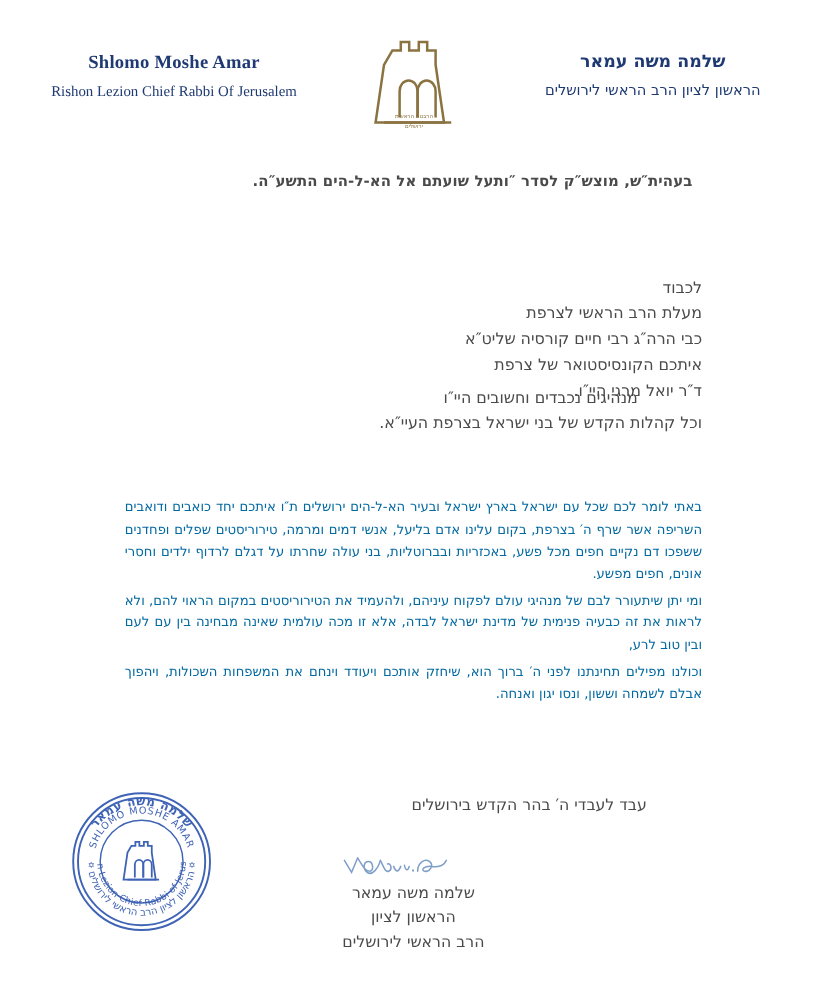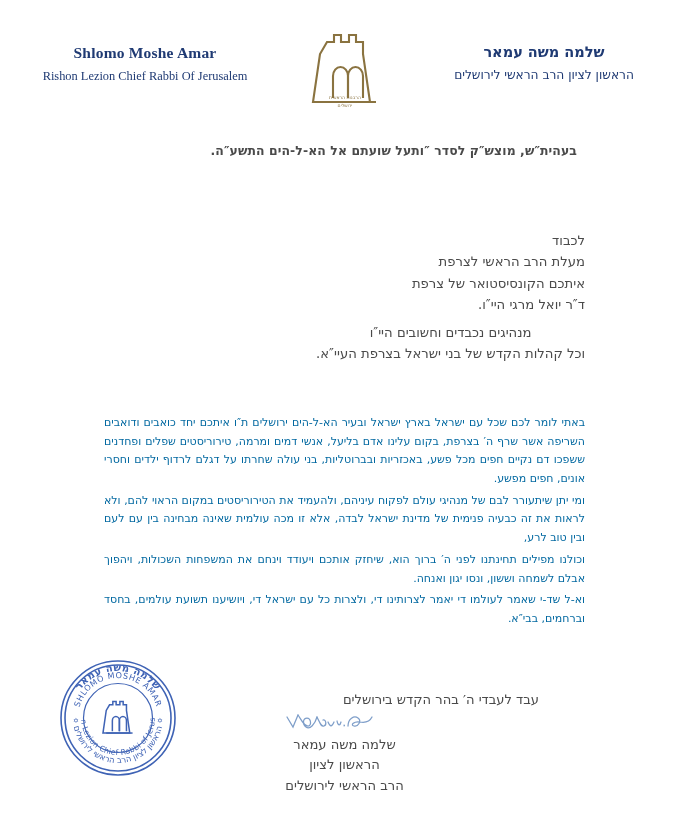--- a/index.html
+++ b/index.html
@@ -122,21 +122,21 @@
     color: #0369a1;
   }
   .body-text p {
     margin: 0 0 0 0;
   }
   .body-text p + p { margin-top: 3px; }
 
   
   .sig-line {
     position: absolute;
-    top: 692px;
+    top: 664px;
     right: 150px;
     direction: rtl;
     font-size: 13.1px;
     color: #4a4a4a;
   }
   .sig-block {
     position: absolute;
     top: 735px;
     left: 0;
     width: 689px;
@@ -192,34 +192,34 @@
     <div class="name">שלמה משה עמאר</div>
     <div class="title">הראשון לציון הרב הראשי לירושלים</div>
   </div>
 </div>
 
 <div class="dateline">בעהית″ש, מוצש″ק לסדר ″ותעל שועתם אל הא-ל-הים התשע″ה.</div>
 
 <div class="address">
   <div>לכבוד</div>
   <div>מעלת הרב הראשי לצרפת</div>
+  <div>כבי הרה″ג רבי חיים קורסיה שליט″א</div>
   <div>איתכם הקונסיסטואר של צרפת</div>
   <div>ד″ר יואל מרגי היי″ו.</div>
 </div>
 
 <div class="salutation">
   <div>מנהיגים נכבדים וחשובים היי″ו</div>
   <div>וכל קהלות הקדש של בני ישראל בצרפת העיי″א.</div>
 </div>
 
 <div class="body-text">
   <p>באתי לומר לכם שכל עם ישראל בארץ ישראל ובעיר הא-ל-הים ירושלים ת″ו איתכם יחד כואבים ודואבים השריפה אשר שרף ה′ בצרפת, בקום עלינו אדם בליעל, אנשי דמים ומרמה, טירוריסטים שפלים ופחדנים ששפכו דם נקיים חפים מכל פשע, באכזריות ובברוטליות, בני עולה שחרתו על דגלם לרדוף ילדים וחסרי אונים, חפים מפשע.</p>
   <p>ומי יתן שיתעורר לבם של מנהיגי עולם לפקוח עיניהם, ולהעמיד את הטירוריסטים במקום הראוי להם, ולא לראות את זה כבעיה פנימית של מדינת ישראל לבדה, אלא זו מכה עולמית שאינה מבחינה בין עם לעם ובין טוב לרע,</p>
   <p>וכולנו מפילים תחינתנו לפני ה′ ברוך הוא, שיחזק אותכם ויעודד וינחם את המשפחות השכולות, ויהפוך אבלם לשמחה וששון, ונסו יגון ואנחה.</p>
-  <p>וא-ל שד-י שאמר לעולמו די יאמר לצרותינו די, ולצרות כל עם ישראל די, ויושיענו תשועת עולמים, בחסד וברחמים, בבי″א.</p>
 </div>
 
 <div class="sig-line">עבד לעבדי ה′ בהר הקדש בירושלים</div>
 
 <svg class="scribble" viewBox="0 0 104 26">
   <g fill="none" stroke="#7e9ec9" stroke-width="1.25" stroke-linecap="round">
     <path d="M3 7 L9 17 L14 5"></path>
     <path d="M14 5 C18 11, 20 16, 24 16 C28 16, 27 8, 23 8 C19 8, 18 14, 22 17 C26 20, 31 14, 33 7"></path>
     <path d="M33 7 C36 13, 37 17, 40 16 C43 15, 42 9, 39 10"></path>
     <path d="M44 12 C46 17, 48 17, 50 12"></path>

